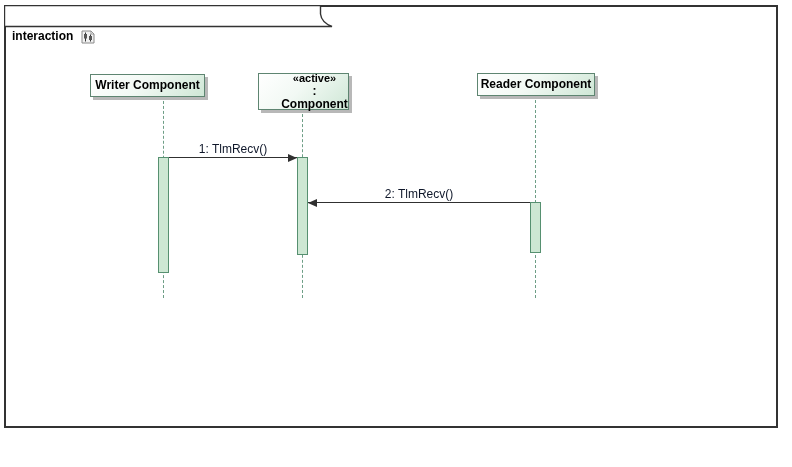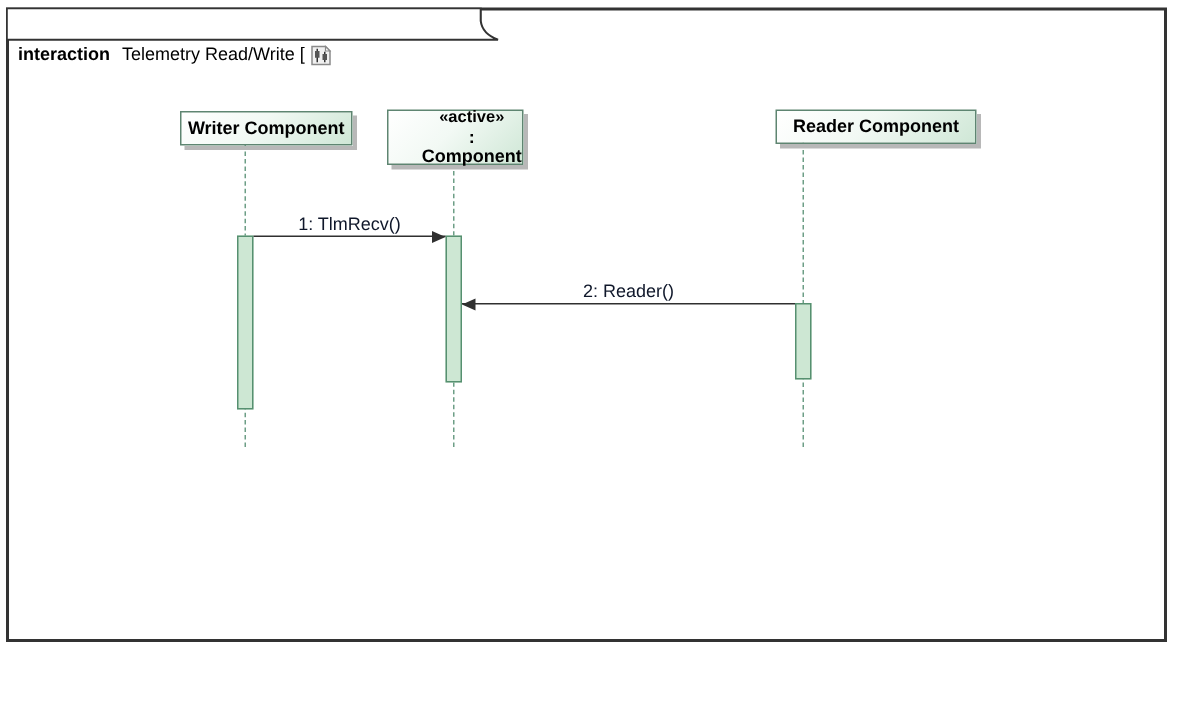--- a/index.html
+++ b/index.html
@@ -53,51 +53,50 @@
 </head>
 <body>
 
 <div class="abs frame"></div>
 
 <svg class="abs tab-svg" viewBox="0 0 340 25">
   <path d="M 0.5 0.5 H 316.5 V 9 Q 317.5 17.5 328 21.5 H 0.5 Z" fill="#ffffff" stroke="#333333" stroke-width="1.4"></path>
 </svg>
 <div class="abs tab-content">
   <span class="tab-keyword">interaction</span>
-  <span>Telemetry Read/Write [</span>
   <svg class="dg-icon" viewBox="0 0 14 15">
     <path d="M1 2 H10 L13 5 V14 H1 Z" fill="#f1f1f1" stroke="#8a8a8a" stroke-width="1"></path>
     <path d="M10 2 L10 5 L13 5 Z" fill="#ffffff" stroke="#8a8a8a" stroke-width="0.8"></path>
     <line x1="4.5" y1="3.5" x2="4.5" y2="12.5" stroke="#333" stroke-width="1"></line>
     <line x1="9.5" y1="5.5" x2="9.5" y2="12.5" stroke="#333" stroke-width="1"></line>
     <rect x="3" y="5" width="3" height="4.5" fill="#555"></rect>
     <rect x="8" y="7" width="3" height="4" fill="#555"></rect>
   </svg>
 </div>
 
 <div class="abs lifeline" style="left:163px;top:96px;height:202px;"></div>
 <div class="abs lifeline" style="left:302px;top:109px;height:189px;"></div>
 <div class="abs lifeline" style="left:535px;top:95px;height:203px;"></div>
 
-<div class="abs head" style="left:120px;top:74px;width:115px;height:23px;">
+<div class="abs head" style="left:90px;top:74px;width:115px;height:23px;">
   <span class="head-label">Writer Component</span>
 </div>
 
 <div class="abs head" style="left:258px;top:73px;width:91px;height:37px;padding-left:22px;">
   <span class="head-stereo">«active»</span>
   <span class="head-label">: Component</span>
 </div>
 
-<div class="abs head" style="left:477px;top:73px;width:134px;height:23px;margin-left:40px;">
+<div class="abs head" style="left:477px;top:73px;width:118px;height:23px;">
   <span class="head-label">Reader Component</span>
 </div>
 
 <div class="abs activation" style="left:158px;top:157px;height:116px;"></div>
 <div class="abs activation" style="left:297px;top:157px;height:98px;"></div>
 <div class="abs activation" style="left:530px;top:202px;height:51px;"></div>
 
 <div class="abs msg-label" style="left:169px;width:128px;top:142px;">1: TlmRecv()</div>
 <div class="abs msg-line" style="left:169px;width:128px;top:157px;"></div>
 <div class="abs arrow-right" style="left:288px;top:154px;"></div>
 
-<div class="abs msg-label" style="left:308px;width:222px;top:187px;">2: Reader()</div>
+<div class="abs msg-label" style="left:308px;width:222px;top:187px;">2: TlmRecv()</div>
 <div class="abs msg-line" style="left:308px;width:222px;top:202px;"></div>
 <div class="abs arrow-left" style="left:308px;top:199px;"></div>
 
 </body></html>

